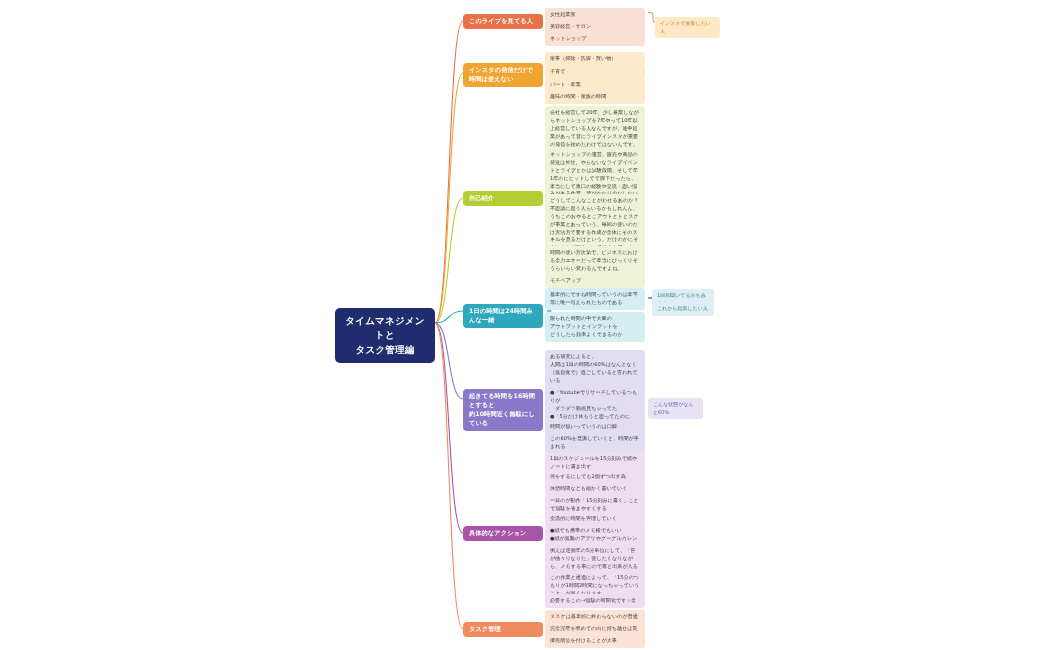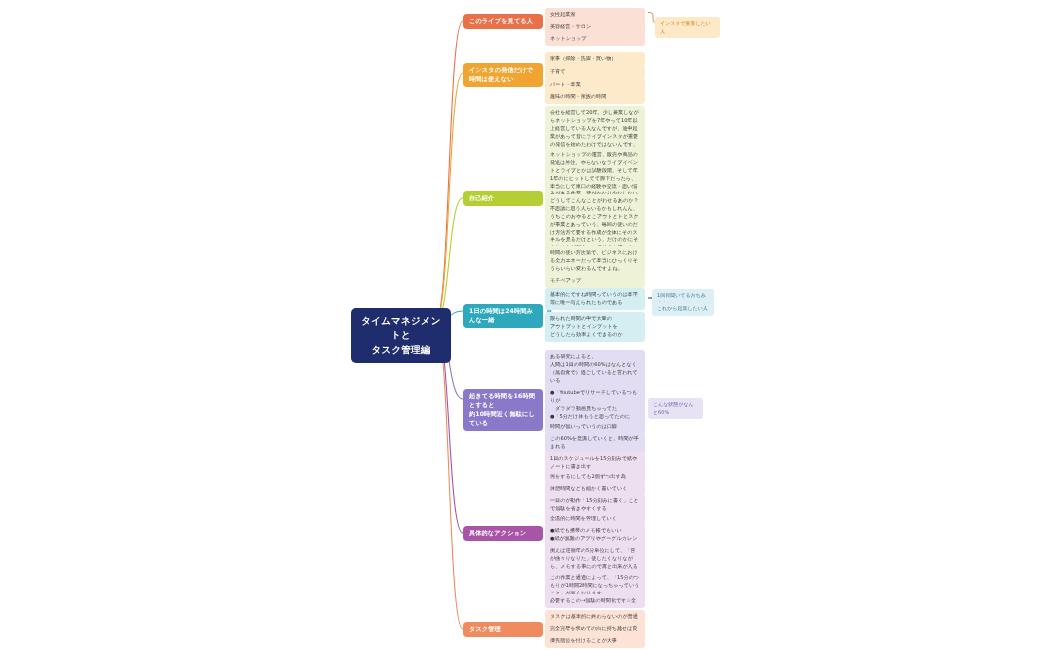--- a/index.html
+++ b/index.html
@@ -105,21 +105,21 @@
       <path d="M 547 533 L 549 533 Q 552 533 552 530 L 552 519.5 Q 552 516.5 555 516.5 L 545 516.5" fill="none" stroke="#a855a8" stroke-width="0.8"></path>
       <path d="M 547 533 L 545 532.5" fill="none" stroke="#a855a8" stroke-width="0.8"></path>
       <path d="M 547 533 L 549 533 Q 552 533 552 536 L 552 553 Q 552 556 555 556 L 545 556" fill="none" stroke="#a855a8" stroke-width="0.8"></path>
       <path d="M 547 533 L 549 533 Q 552 533 552 536 L 552 578 Q 552 581 555 581 L 545 581" fill="none" stroke="#a855a8" stroke-width="0.8"></path>
       <path d="M 547 533 L 549 533 Q 552 533 552 536 L 552 595.5 Q 552 598.5 555 598.5 L 545 598.5" fill="none" stroke="#a855a8" stroke-width="0.8"></path>
       <path d="M 435 323 C 450.4 323, 447.6 629, 463 629" fill="none" stroke="#ef8b5e" stroke-width="1.1" stroke-linecap="round"></path>
       <path d="M 547 629 L 549 629 Q 552 629 552 626 L 552 617.5 Q 552 614.5 555 614.5 L 545 614.5" fill="none" stroke="#ef8b5e" stroke-width="0.8"></path>
       <path d="M 547 629 L 549 629 Q 552 629 552 626 L 552 629.5 Q 552 626.5 555 626.5 L 545 626.5" fill="none" stroke="#ef8b5e" stroke-width="0.8"></path>
       <path d="M 547 629 L 549 629 Q 552 629 552 632 L 552 635.5 Q 552 638.5 555 638.5 L 545 638.5" fill="none" stroke="#ef8b5e" stroke-width="0.8"></path>
     </svg>
-<div class="node root" style="left: 335px; top: 308px; width: 100px; min-height: 30px; margin-left: 16px;">
+<div class="node root" style="left: 335px; top: 308px; width: 100px; min-height: 30px;">
       <span style="white-space: pre-line;">タイムマネジメントと
 タスク管理編</span>
     </div>
     <div class="node branch" style="left: 463px; top: 14px; width: 80px; min-height: 14px; background: rgb(232, 113, 74);">
       <span style="white-space: pre-line;">このライブを見てる人</span>
     </div>
     <div class="node leaf" style="left: 545px; top: 8px; width: 100px; min-height: 9px; background: rgb(251, 224, 213);">
       <span class="txt">女性起業家</span>
     </div>
     <div class="node leaf" style="left: 545px; top: 20px; width: 100px; min-height: 9px; background: rgb(251, 224, 213);">

